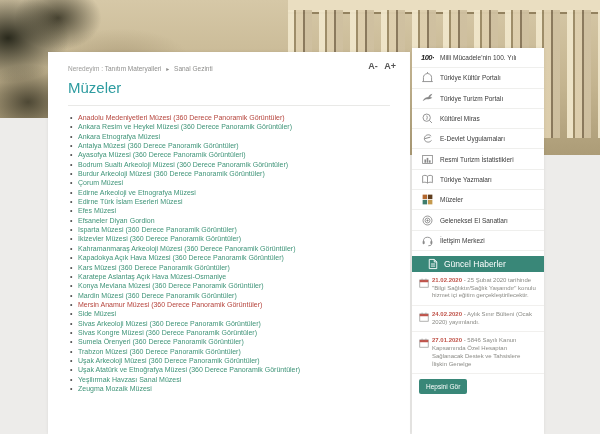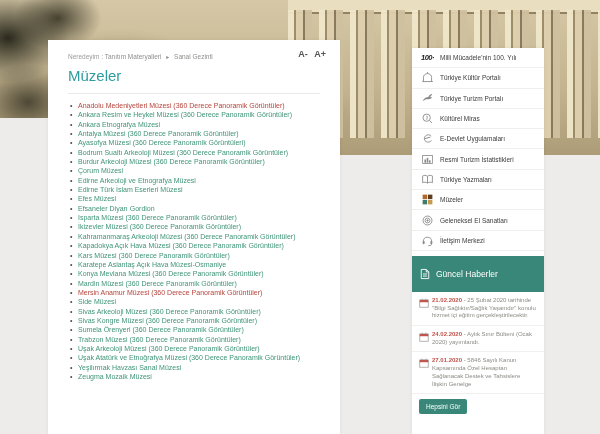--- a/index.html
+++ b/index.html
@@ -17,21 +17,21 @@
     background:repeating-linear-gradient(90deg,#f0e6ca 0 6px,#9b8a66 6px 8px,#decfae 8px 15px,#87765a 15px 17px,#cfc0a0 17px 24px,rgba(0,0,0,0) 24px 31px);}
   .entablature{position:absolute;left:288px;top:0;width:312px;height:12px;background:#eadec1;border-bottom:2px solid #93825f;}
   .trees{position:absolute;left:0;top:0;width:150px;height:128px;
     background:
       radial-gradient(ellipse 85px 62px at 8px 38px, rgba(36,36,24,.97), rgba(36,36,24,0) 72%),
       radial-gradient(ellipse 62px 46px at 58px 18px, rgba(54,51,35,.88), rgba(54,51,35,0) 70%),
       radial-gradient(ellipse 72px 52px at 28px 102px, rgba(58,54,38,.85), rgba(58,54,38,0) 72%);}
   .left-cover{position:absolute;left:0;top:118px;width:48px;height:37px;background:#edecea;}
 
   
-  .main-card{position:absolute;left:48px;top:40px;width:292px;bottom:0;background:#fff;
+  .main-card{position:absolute;left:48px;top:52px;width:362px;bottom:0;background:#fff;
              box-shadow:0 0 3px rgba(0,0,0,.08);}
   .topbar{position:relative;padding:13px 14px 0 20px;}
   .breadcrumb{font-size:6.5px;color:#9a9a98;}
   .breadcrumb a{color:#8e8e8c;text-decoration:none;}
   .breadcrumb .sep{font-size:5px;color:#8e8e8c;margin:0 2px;}
   .font-controls{position:absolute;right:14px;top:9px;font-size:9px;font-weight:bold;color:#555;}
   .font-controls a{color:#555;text-decoration:none;margin-left:4px;cursor:pointer;}
   h1{margin:7px 20px 0;font-size:15px;font-weight:400;color:#2e9ca0;}
   .divider{margin:9px 20px 0;border-bottom:1px solid #e9e9e7;}
   ul.museums{list-style:none;margin:7px 0 0 22px;padding:0;}
@@ -41,22 +41,22 @@
   ul.museums a.visited{color:#b5443c;}
 
   
   .sidebar{position:absolute;left:412px;top:48px;width:132px;bottom:0;background:#fff;
            box-shadow:0 0 3px rgba(0,0,0,.08);}
   .side-link{display:flex;align-items:center;height:19.3px;padding:0 7px;
              border-bottom:1px solid #efefed;text-decoration:none;}
   .s-icon{width:17px;flex:0 0 17px;display:flex;align-items:center;justify-content:center;color:#8a8a8a;}
   .logo100{font-size:7.5px;font-weight:700;letter-spacing:-.5px;color:#1c1c1c;font-style:italic;}
   .s-label{font-size:6.5px;color:#3b3b3b;margin-left:4px;white-space:nowrap;}
-  .news-header{margin-top:5px;height:36px;background:#398778;color:#fff;display:flex;
-               align-items:center;padding:0 8px;font-size:8.5px;}
+  .news-header{margin-top:5px;height:16px;background:#398778;color:#fff;display:flex;
+               align-items:center;padding:0 16px;font-size:8.5px;}
   .news-header .n-icon{margin-right:6px;display:flex;}
   .news-item{display:flex;padding:5px 8px 5px 7px;border-bottom:1px solid #f1f0ee;}
   .cal{flex:0 0 13px;margin-top:1px;}
   .news-body{font-size:6px;line-height:7.7px;color:#8b8b86;}
   .news-date{color:#c0544a;font-weight:bold;}
   .see-all{display:inline-block;margin:5px 0 0 7px;background:#398778;color:#fff;
            font-size:6.5px;padding:4px 7px;border-radius:2px;text-decoration:none;}
   svg{display:block;}
 </style>
 </head>

